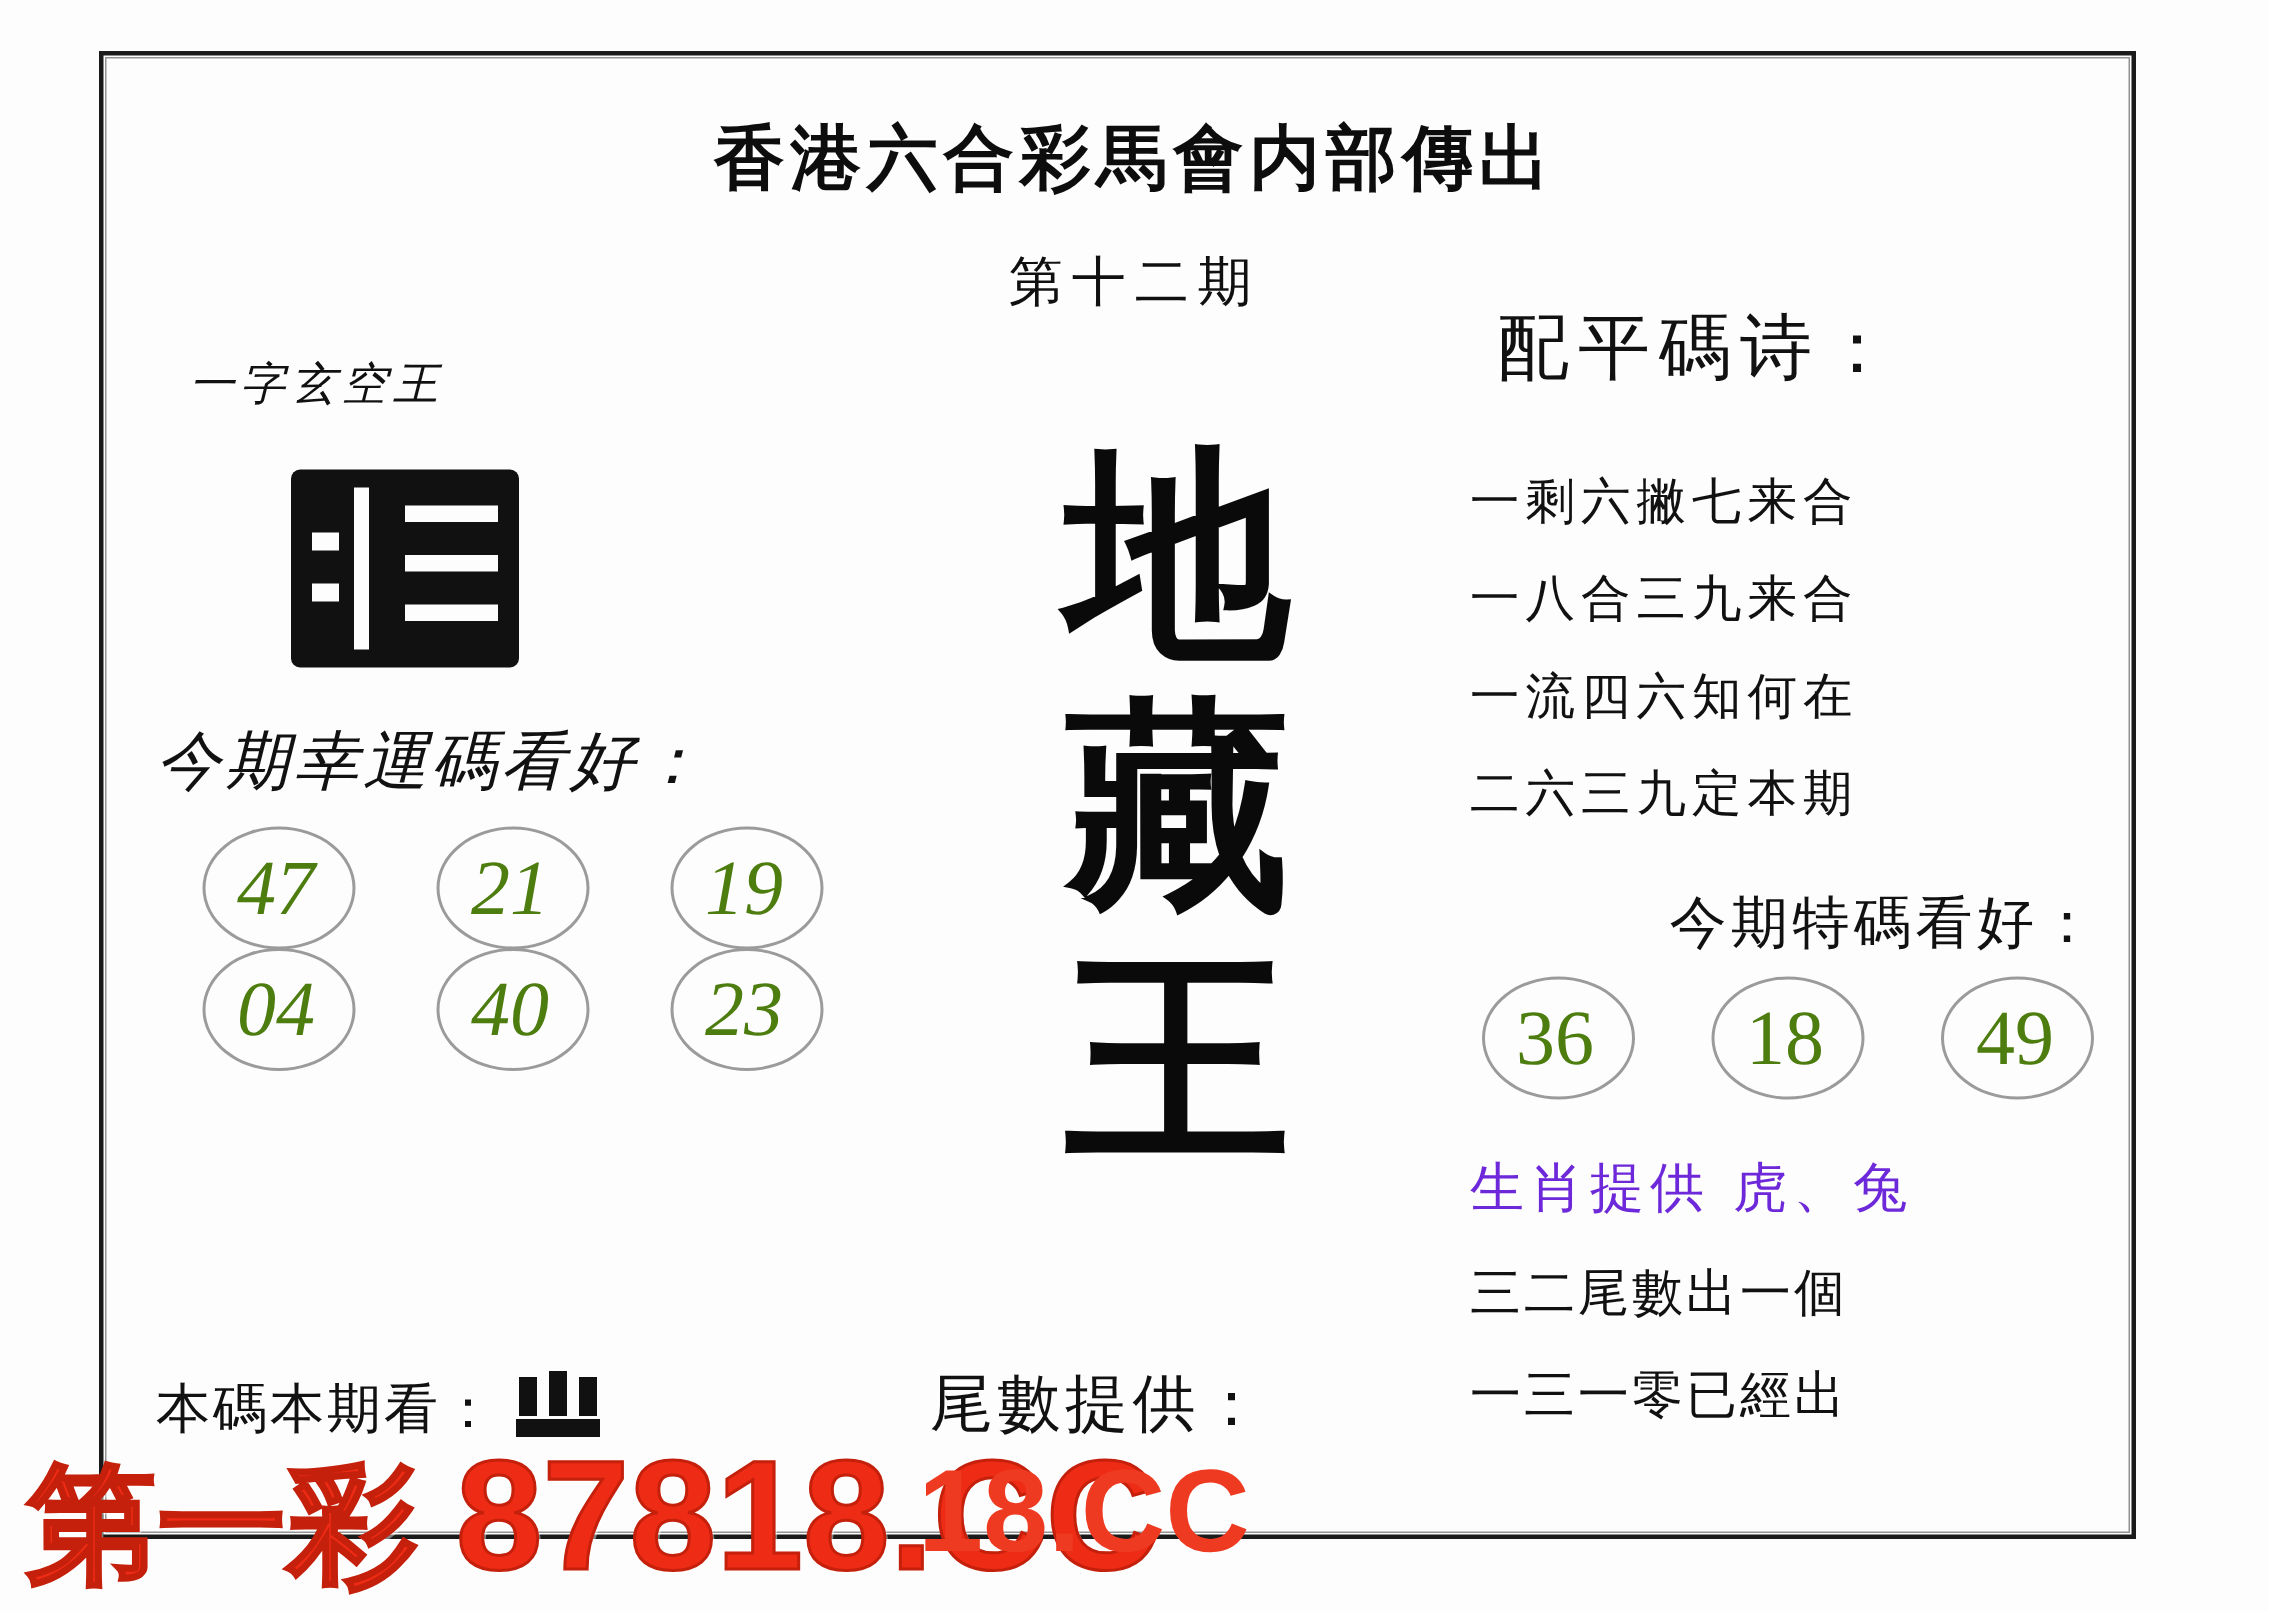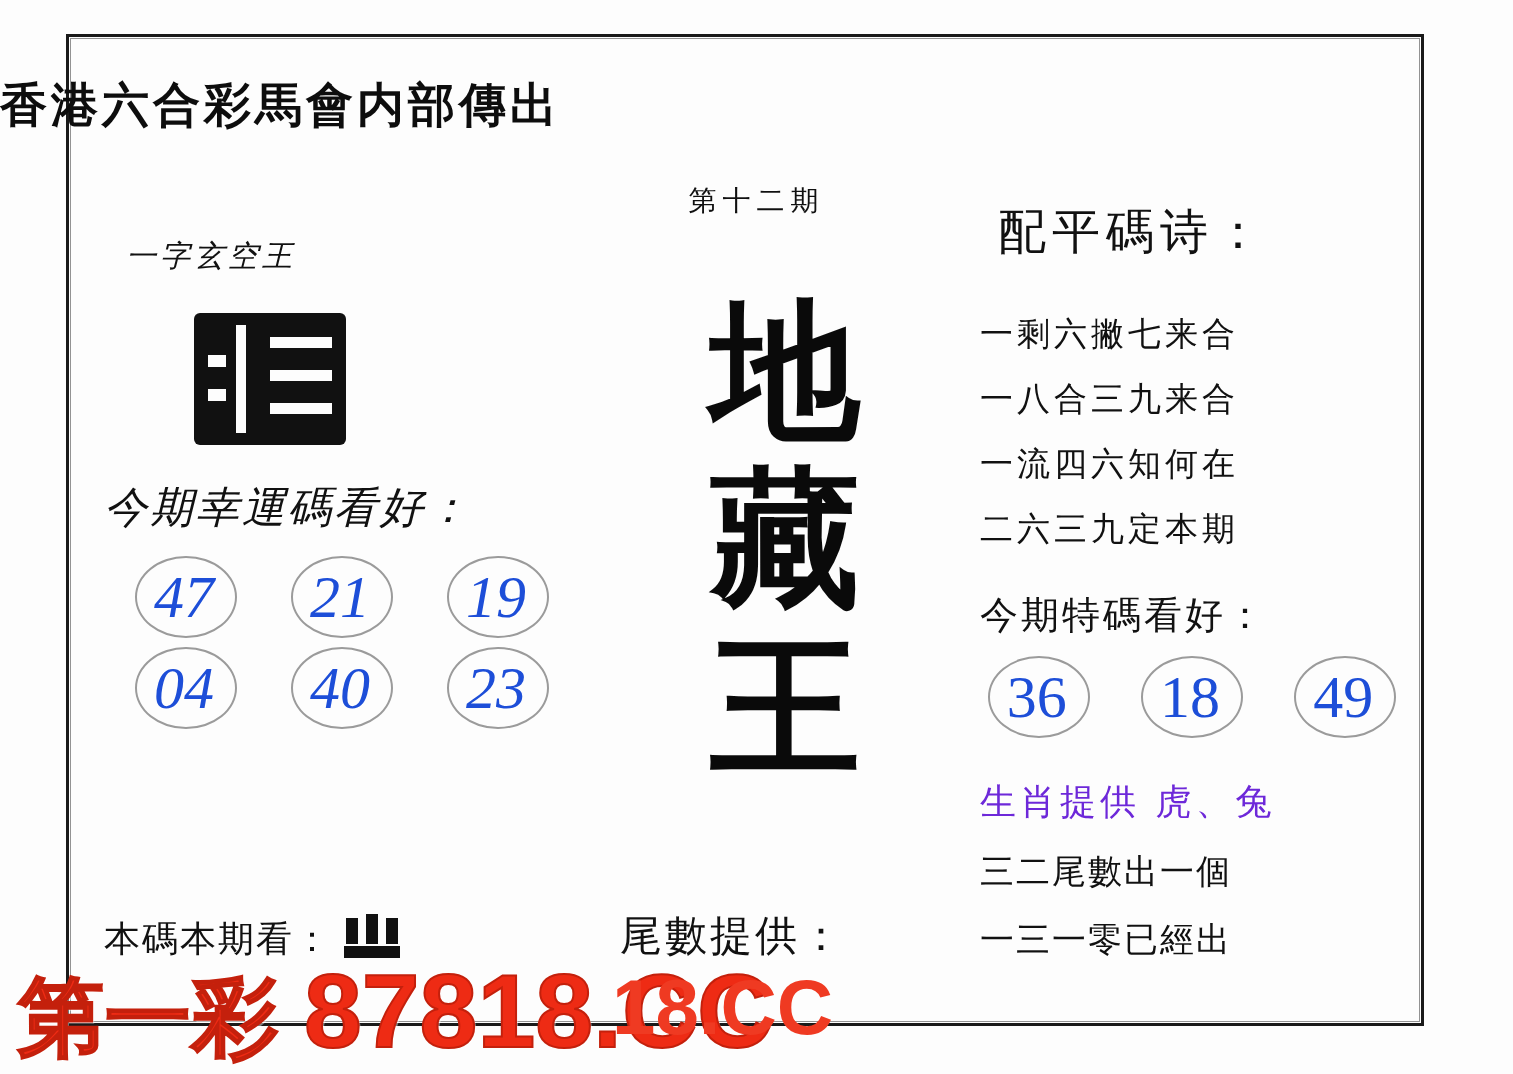--- a/index.html
+++ b/index.html
@@ -39,32 +39,32 @@
     font-family: "DejaVu Serif", serif;
     color: #111;
     white-space: nowrap;
   }
 
   
   .title-main {
     position: absolute;
     left: 0; right: 0;
     top: 74px;
-    text-align: left;
+    text-align: center;
     font-size: 47px;
     font-weight: bold;
     letter-spacing: 4px;
     color: #0d0d0d;
   }
   .issue-no {
     position: absolute;
     left: 0; right: 0;
-    top: 182px;
+    top: 164px;
     text-align: center;
-    font-size: 28px;
+    font-size: 36px;
     letter-spacing: 6px;
     color: #101010;
   }
 
   
   .left-col {
     position: absolute;
     left: 96px;
     top: 236px;
     width: 500px;
@@ -113,23 +113,23 @@
     display: flex;
     justify-content: flex-start;
     margin-bottom: 22px;
   }
   .num-cell {
     width: 156px;
     text-align: center;
     position: relative;
   }
   .num-cell span.val {
-    font-size: 60px;
+    font-size: 52px;
     font-family: "Liberation Serif", serif;
-    color: #1d4ed8;
+    color: #4d7c0f;
     position: relative;
     z-index: 2;
   }
   .num-cell::before {
     content: "";
     position: absolute;
     left: 50%;
     top: 50%;
     width: 98px;
     height: 78px;
@@ -210,20 +210,21 @@
     font-size: 33px;
     letter-spacing: 4px;
     color: #111;
     margin-bottom: 20px;
   }
   .special-label {
     margin-top: 38px;
     font-size: 38px;
     letter-spacing: 3px;
     color: #111;
+    text-align: right;
   }
   .special-nums {
     display: flex;
     margin-top: 22px;
     gap: 40px;
   }
   .special-nums .num-cell { width: 140px; }
   .zodiac-line {
     margin-top: 46px;
     font-size: 36px;

